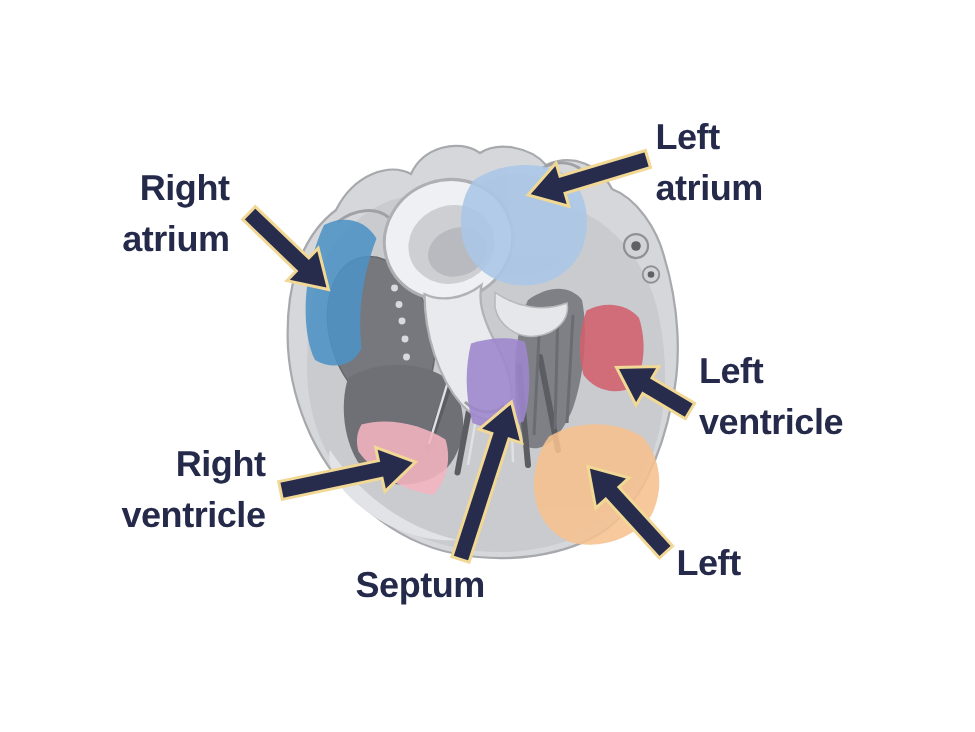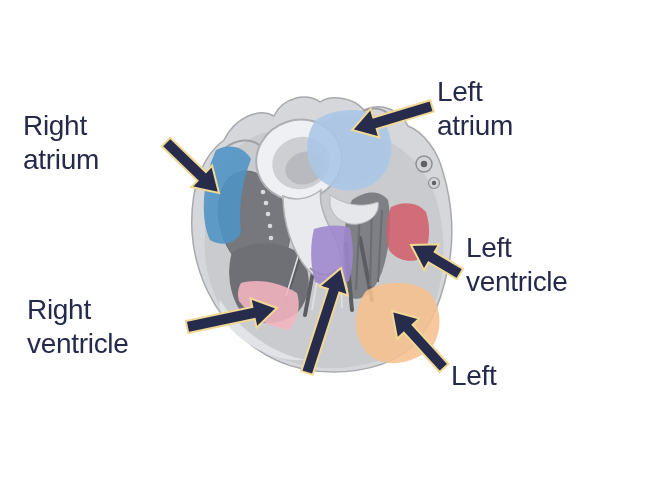--- a/index.html
+++ b/index.html
@@ -5,29 +5,29 @@
   html, body { margin: 0; padding: 0; }
   body {
     width: 650px; height: 488px;
     background: var(--background, #ffffff);
     font-family: "Liberation Sans", sans-serif;
   }
   .stage { position: relative; width: 650px; height: 488px; overflow: hidden; }
   svg.scene { position: absolute; left: 0; top: 0; }
   .label {
     position: absolute;
-    font-weight: 400;
-    font-size: 28px;
+    font-weight: 700;
+    font-size: 24px;
     line-height: 34px;
     letter-spacing: -0.3px;
     color: var(--label-text, #252a4b);
     white-space: nowrap;
   }
   .label .line { display: block; }
-  .align-right { }
+  .align-right { text-align: right; }
   .arrow {
     fill: var(--arrow-fill, #272c4d);
     stroke: var(--arrow-outline, #f1d894);
     stroke-width: 2;
     stroke-linejoin: miter;
   }
 </style>
 </head>
 <body>
 
@@ -182,19 +182,23 @@
   <div class="label" style="left:466px; top:231px;">
     <span class="line">Left</span>
     <span class="line">ventricle</span>
   </div>
 
   <div class="label align-right" style="left:27px; top:293px; width:150px;">
     <span class="line">Right</span>
     <span class="line">ventricle</span>
   </div>
 
+  <div class="label" style="left:237px; top:374px;">
+    <span class="line">Septum</span>
+    <span class="line"></span>
+  </div>
 
   <div class="label" style="left:451px; top:359px;">
     <span class="line">Left</span>
     <span class="line"></span>
   </div>
 
 </div>
 
 </body></html>

